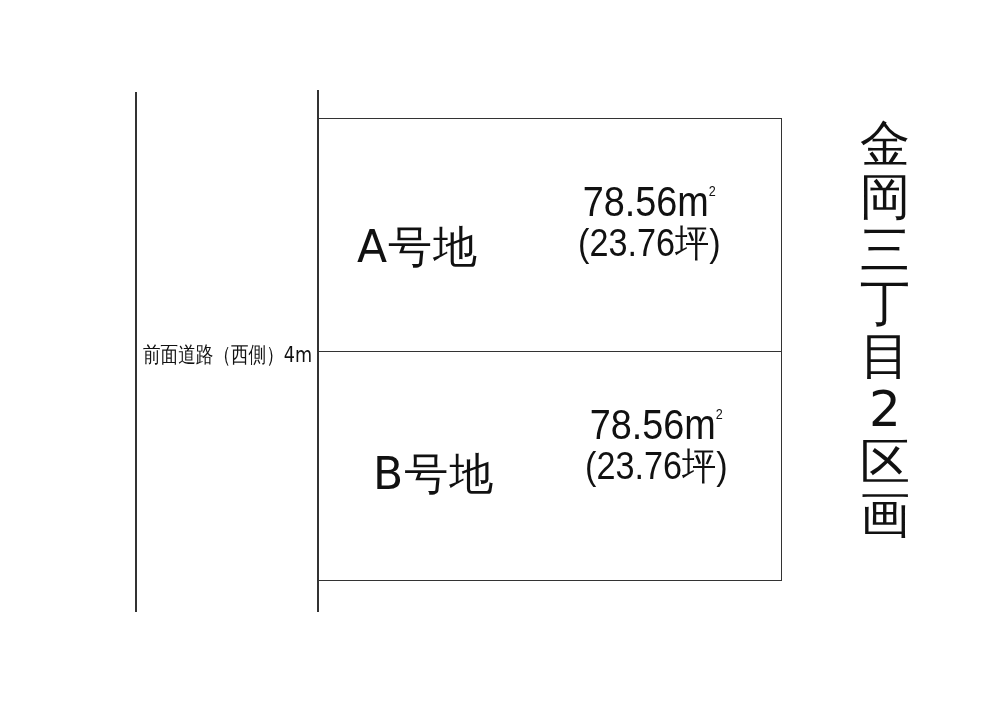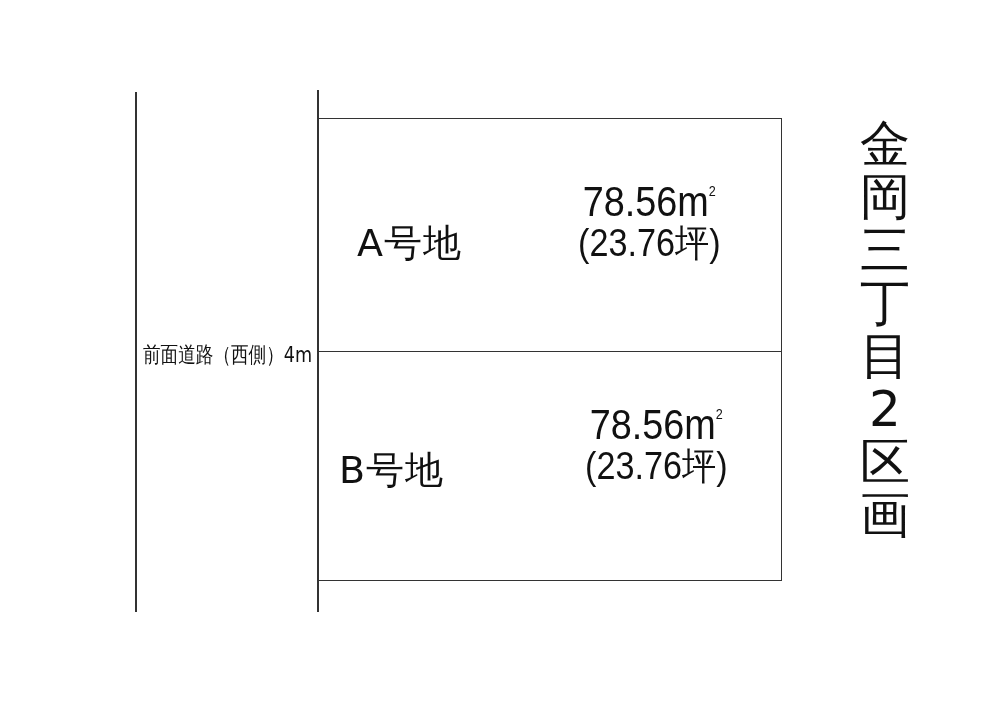--- a/index.html
+++ b/index.html
@@ -1,20 +1,20 @@
 <!DOCTYPE html>
 <html><head>
 <meta charset="utf-8">
 <style>
   html, body { margin:0; padding:0; background:#fff; }
   body { width:1000px; height:707px; position:relative; overflow:hidden;
          font-family:"DejaVu Sans","Liberation Sans",sans-serif; color:#111; }
   .line { position:absolute; background:#333; }
   .lot { position:absolute; border:1px solid #333; box-sizing:border-box; }
-  .lot-name { position:absolute; font-size:38px; letter-spacing:1px; }
+  .lot-name { position:absolute; font-size:44px; letter-spacing:1px; }
   .area { position:absolute; font-family:"Liberation Sans","DejaVu Sans",sans-serif; text-align:center; line-height:1.05; transform:scaleX(0.9); transform-origin:left top; }
   .area .m2 { font-size:42px; }
   .area .m2 sup { font-size:14px; vertical-align:top; position:relative; top:4px; }
   .area .tsubo { font-size:38px; }
   .road-label { position:absolute; left:143px; top:340px; font-size:22px; transform:scaleX(0.8); transform-origin:left top; white-space:nowrap; }
   .title { position:absolute; left:855px; top:118px; width:60px; font-size:50px; line-height:53px; text-align:center; }
   .title span { display:block; }
 </style>
 </head>
 <body>
@@ -25,21 +25,21 @@
 <div class="road-label">前面道路（西側）4m</div>
 
 <div class="lot" style="left:317px;top:118px;width:465px;height:234px;"></div>
 <div class="lot-name" style="left:357px;top:218px;">A号地</div>
 <div class="area" style="left:578px;top:180px;">
   <div class="m2"><span>78.56m</span><sup>2</sup></div>
   <div class="tsubo">(23.76坪)</div>
 </div>
 
 <div class="lot" style="left:317px;top:351px;width:465px;height:230px;"></div>
-<div class="lot-name" style="left:339px;top:445px;">B号地</div>
+<div class="lot-name" style="left:373px;top:445px;">B号地</div>
 <div class="area" style="left:585px;top:403px;">
   <div class="m2"><span>78.56m</span><sup>2</sup></div>
   <div class="tsubo">(23.76坪)</div>
 </div>
 
 <div class="title">
   <span>金</span>
   <span>岡</span>
   <span>三</span>
   <span>丁</span>

